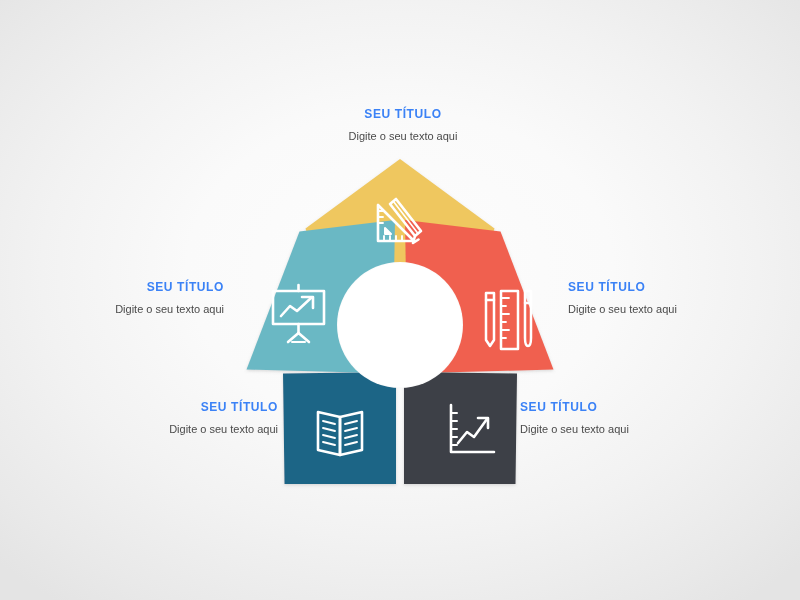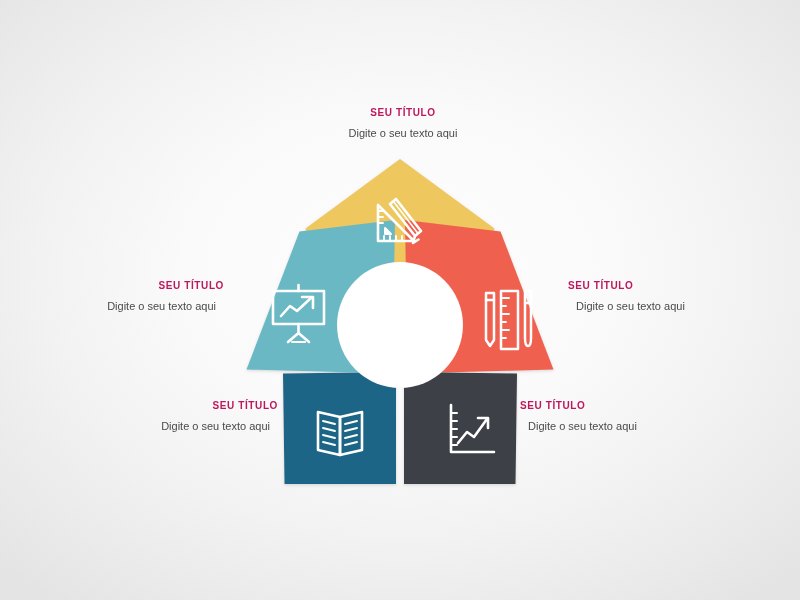--- a/index.html
+++ b/index.html
@@ -26,31 +26,31 @@
     top: 0;
     width: 800px;
     height: 600px;
   }
 
   .label-block {
     position: absolute;
     color: #5a5a5a;
   }
   .label-title {
-    font-size: 10px;
+    font-size: 12px;
     font-weight: bold;
     letter-spacing: 0.6px;
-    color: #be185d;
+    color: #3b82f6;
     margin: 0 0 9px 0;
     white-space: nowrap;
   }
   .label-desc {
     font-size: 11px;
     color: #4a4a4a;
-    margin: 8px;
+    margin: 0;
     white-space: nowrap;
   }
 
   
   .lb-top {
     left: 278px;
     top: 107px;
     width: 250px;
     text-align: center;
   }

